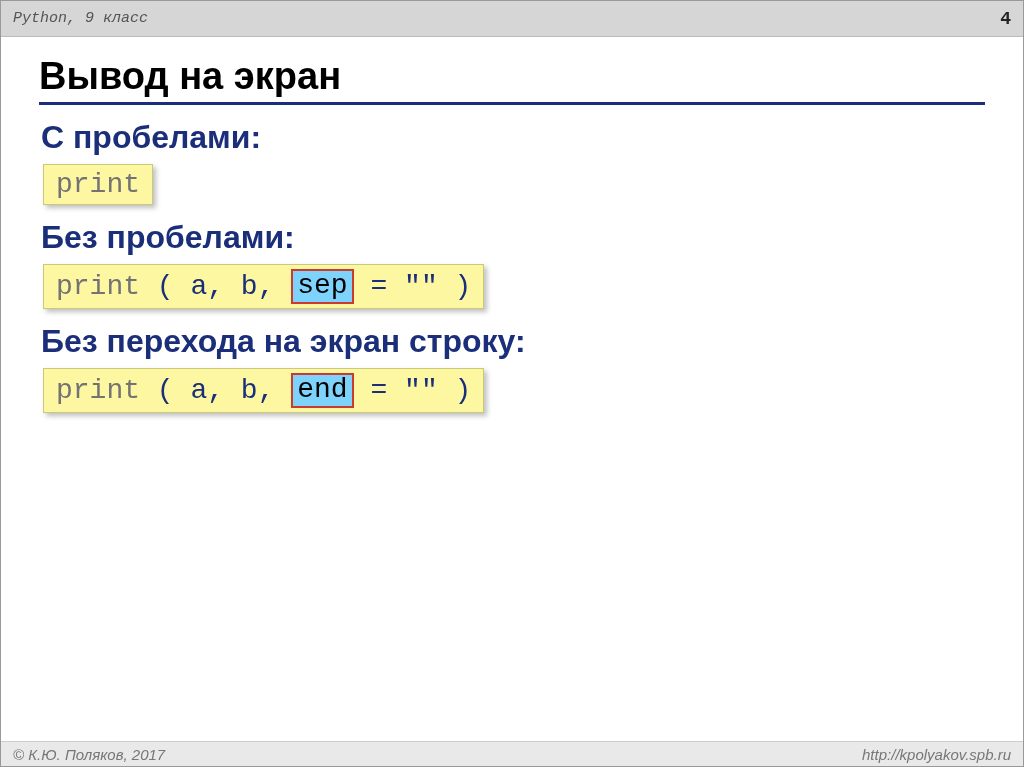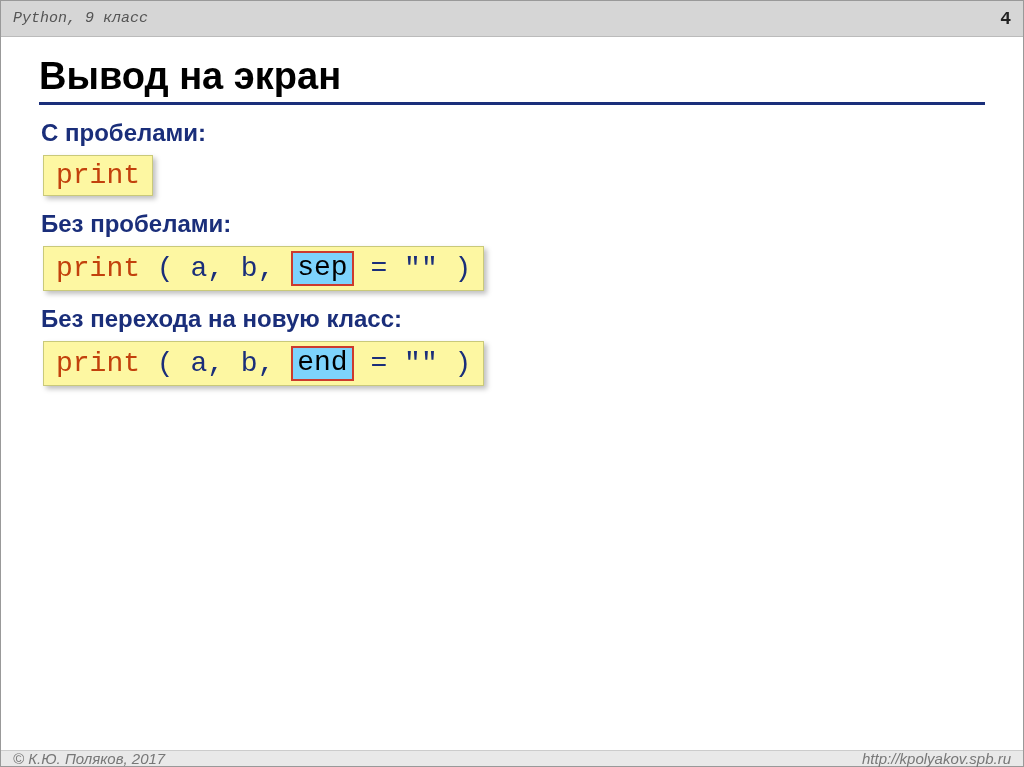--- a/index.html
+++ b/index.html
@@ -22,46 +22,46 @@
   .content {
     flex: 1;
     padding: 18px 38px 0 38px;
   }
   .title {
     font-size: 38px; font-weight: bold; color: #000;
     margin-bottom: 4px;
   }
   .rule { height: 3px; background: #1a2e7a; margin-bottom: 14px; }
   .label {
-    font-size: 24px; font-weight: bold; color: #1a2e7a;
+    font-size: 32px; font-weight: bold; color: #1a2e7a;
     margin: 14px 0 8px 2px;
   }
   .codebox {
     display: inline-flex; align-items: center;
     background: #fdf7a2;
     border: 1px solid #c9c97a;
     box-shadow: 3px 3px 5px rgba(0,0,0,0.25);
     padding: 4px 12px;
     font-family: "Courier New", Courier, monospace;
     font-size: 28px;
     color: #1a2e7a;
     margin-left: 4px;
     white-space: pre;
   }
-  .kw { color: #c2410c; }
+  .kw { color: #737373; }
   .hlwrap {
     display: inline-block;
     border: 2px solid #cc3a2e;
     background: #7dd3fc;
     padding: 0 4px;
     color: #000;
     line-height: 1.1;
   }
   .footer {
-    height: 16px;
+    height: 25px;
     background: #e9e9e9;
     border-top: 1px solid #ccc;
     display: flex; align-items: center;
     padding: 0 12px;
     font-size: 15px; font-style: italic; color: #777;
   }
   .footer .spacer { flex: 1; }
 </style>
 </head>
 <body>
@@ -84,21 +84,21 @@
       <span class="kw">print</span>
     </div>
 
     
     <div class="label">Без пробелами:</div>
     <div class="codebox">
       <span class="kw">print</span><span> ( a, b, </span><span class="hlwrap">sep</span><span> = "" )</span>
     </div>
 
     
-    <div class="label">Без перехода на новую класс:</div>
+    <div class="label">Без перехода на экран строку:</div>
     <div class="codebox">
       <span class="kw">print</span><span> ( a, b, </span><span class="hlwrap">end</span><span> = "" )</span>
     </div>
 
   </div>
 
   <div class="footer">
     <span>© К.Ю. Поляков, 2017</span>
     <span class="spacer"></span>
     <span>http://kpolyakov.spb.ru</span>

